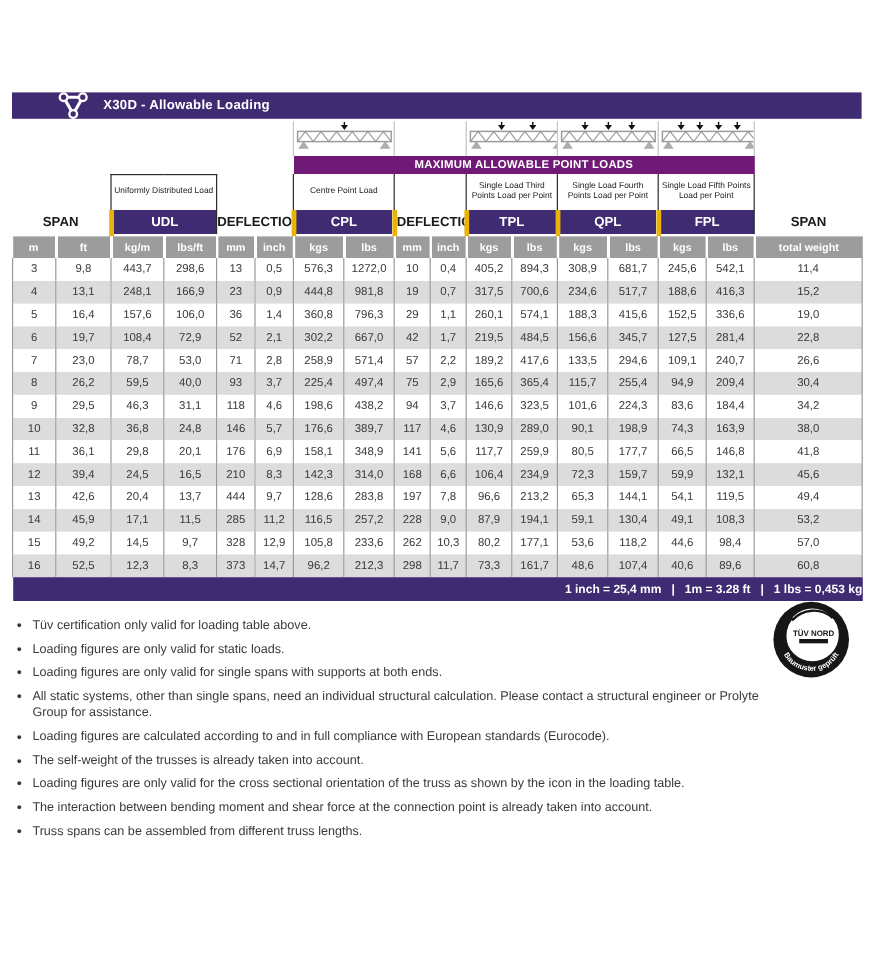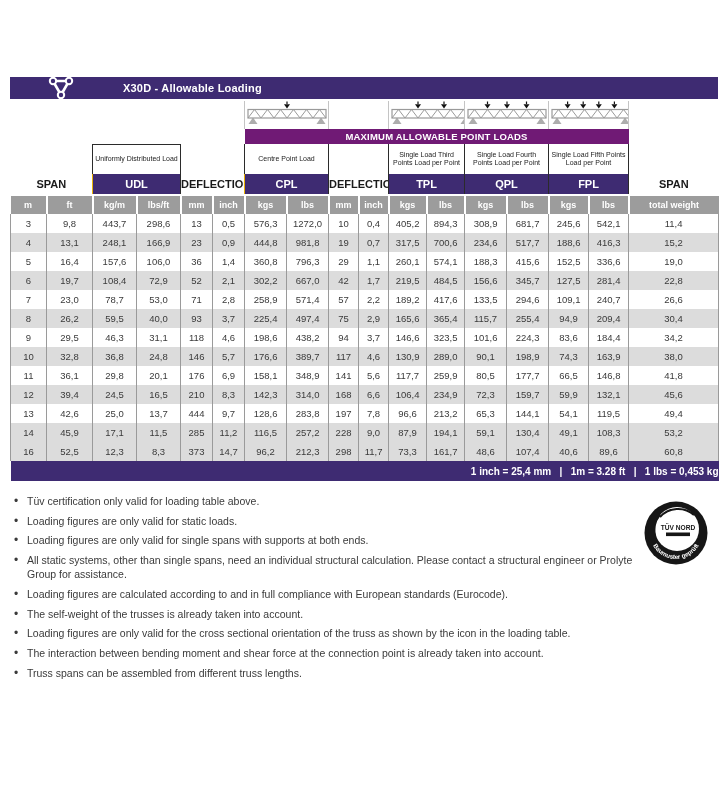--- a/index.html
+++ b/index.html
@@ -8,21 +8,21 @@
 
   .sheet { position: absolute; left: 10px; top: 77px; width: 708px; }
 
   
   .titlebar {
     background: #3e2b72; color: #fff; height: 22px;
     display: flex; align-items: center; position: relative;
   }
   .titlebar .truss-logo { position: absolute; left: 38px; top: -1px; }
   .titlebar .title-text {
-    font-size: 11px; font-weight: bold; padding-left: 113px; letter-spacing: 0.2px;
+    font-size: 11px; font-weight: bold; padding-left: 76px; letter-spacing: 0.2px;
   }
 
   
   table { border-collapse: collapse; table-layout: fixed; width: 708px; margin-top: 2px; }
   td, th { padding: 0; overflow: hidden; }
 
   tr.icons-row td { height: 27px; text-align: center; vertical-align: middle; background: #fff; }
   tr.icons-row td.iconcell { border-left: 1px solid #c4c4c4; border-right: 1px solid #c4c4c4; }
 
   tr.band-row td { height: 15px; }
@@ -37,21 +37,21 @@
     padding: 1px 2px;
   }
   tr.desc-row td.boxed { border-left: 1px solid #2b2b2b; border-right: 1px solid #2b2b2b; }
   tr.desc-row td.topline { border-top: 1px solid #2b2b2b; }
 
   tr.group-row td {
     height: 21px; font-size: 11px; font-weight: bold; text-align: center;
     vertical-align: middle; color: #1a1a1a;
   }
   tr.group-row td.purple { background: #3e2b72; color: #fff; }
-  tr.group-row td.boxed { border-left: 1px solid #eab308; border-right: 1px solid #2b2b2b; }
+  tr.group-row td.boxed { border-left: 4px solid #eab308; border-right: 1px solid #2b2b2b; }
 
   tr.units-row td {
     background: #9c9c9c; color: #fff; font-weight: bold; font-size: 9px;
     height: 19px; text-align: center; vertical-align: middle;
     border-left: 2px solid #fff; border-top: 2px solid #fff;
   }
   tr.units-row td:first-child { border-left: none; }
 
   tbody.data td {
     font-size: 9.5px; color: #3a3a3a; text-align: center; vertical-align: middle;
@@ -398,21 +398,21 @@
           <td>234,9</td>
           <td>72,3</td>
           <td>159,7</td>
           <td>59,9</td>
           <td>132,1</td>
           <td>45,6</td>
         </tr>
         <tr>
           <td>13</td>
           <td>42,6</td>
-          <td>25,0</td>
+          <td>20,4</td>
           <td>13,7</td>
           <td>444</td>
           <td>9,7</td>
           <td>128,6</td>
           <td>283,8</td>
           <td>197</td>
           <td>7,8</td>
           <td>96,6</td>
           <td>213,2</td>
           <td>65,3</td>
@@ -433,20 +433,39 @@
           <td>228</td>
           <td>9,0</td>
           <td>87,9</td>
           <td>194,1</td>
           <td>59,1</td>
           <td>130,4</td>
           <td>49,1</td>
           <td>108,3</td>
           <td>53,2</td>
         </tr>
+        <tr>
+          <td>15</td>
+          <td>49,2</td>
+          <td>14,5</td>
+          <td>9,7</td>
+          <td>328</td>
+          <td>12,9</td>
+          <td>105,8</td>
+          <td>233,6</td>
+          <td>262</td>
+          <td>10,3</td>
+          <td>80,2</td>
+          <td>177,1</td>
+          <td>53,6</td>
+          <td>118,2</td>
+          <td>44,6</td>
+          <td>98,4</td>
+          <td>57,0</td>
+        </tr>
         <tr class="alt">
           <td>16</td>
           <td>52,5</td>
           <td>12,3</td>
           <td>8,3</td>
           <td>373</td>
           <td>14,7</td>
           <td>96,2</td>
           <td>212,3</td>
           <td>298</td>

